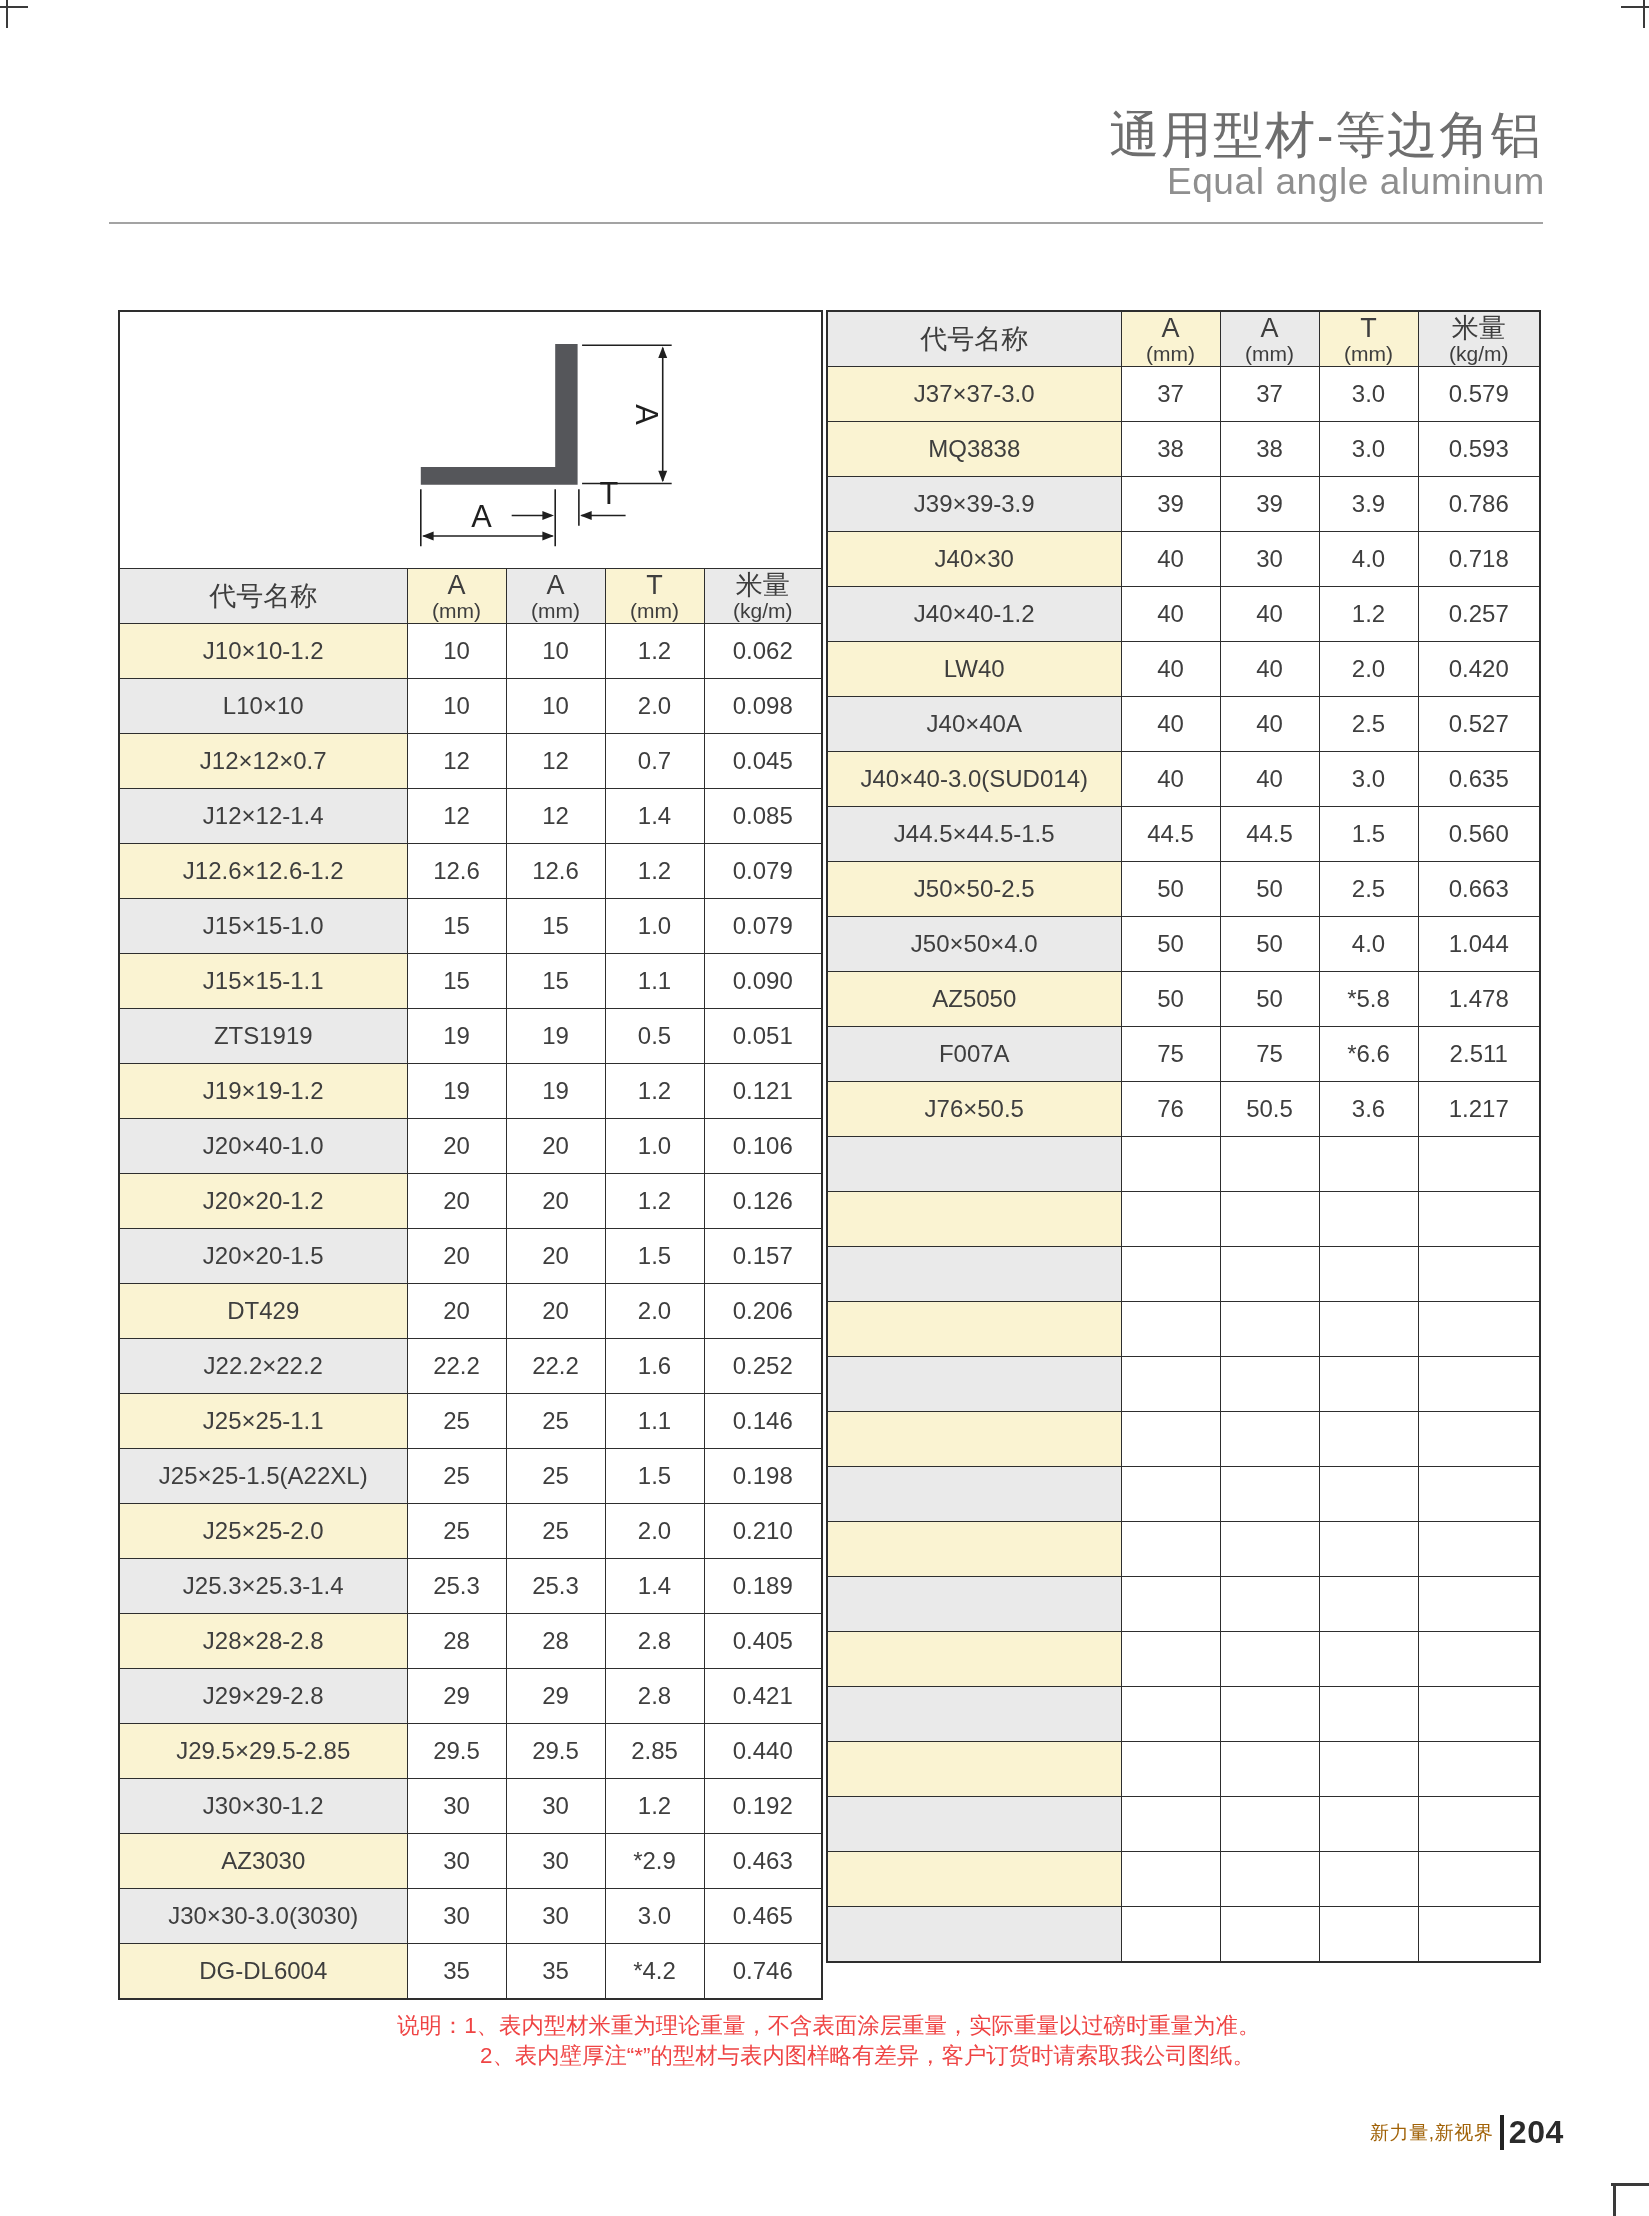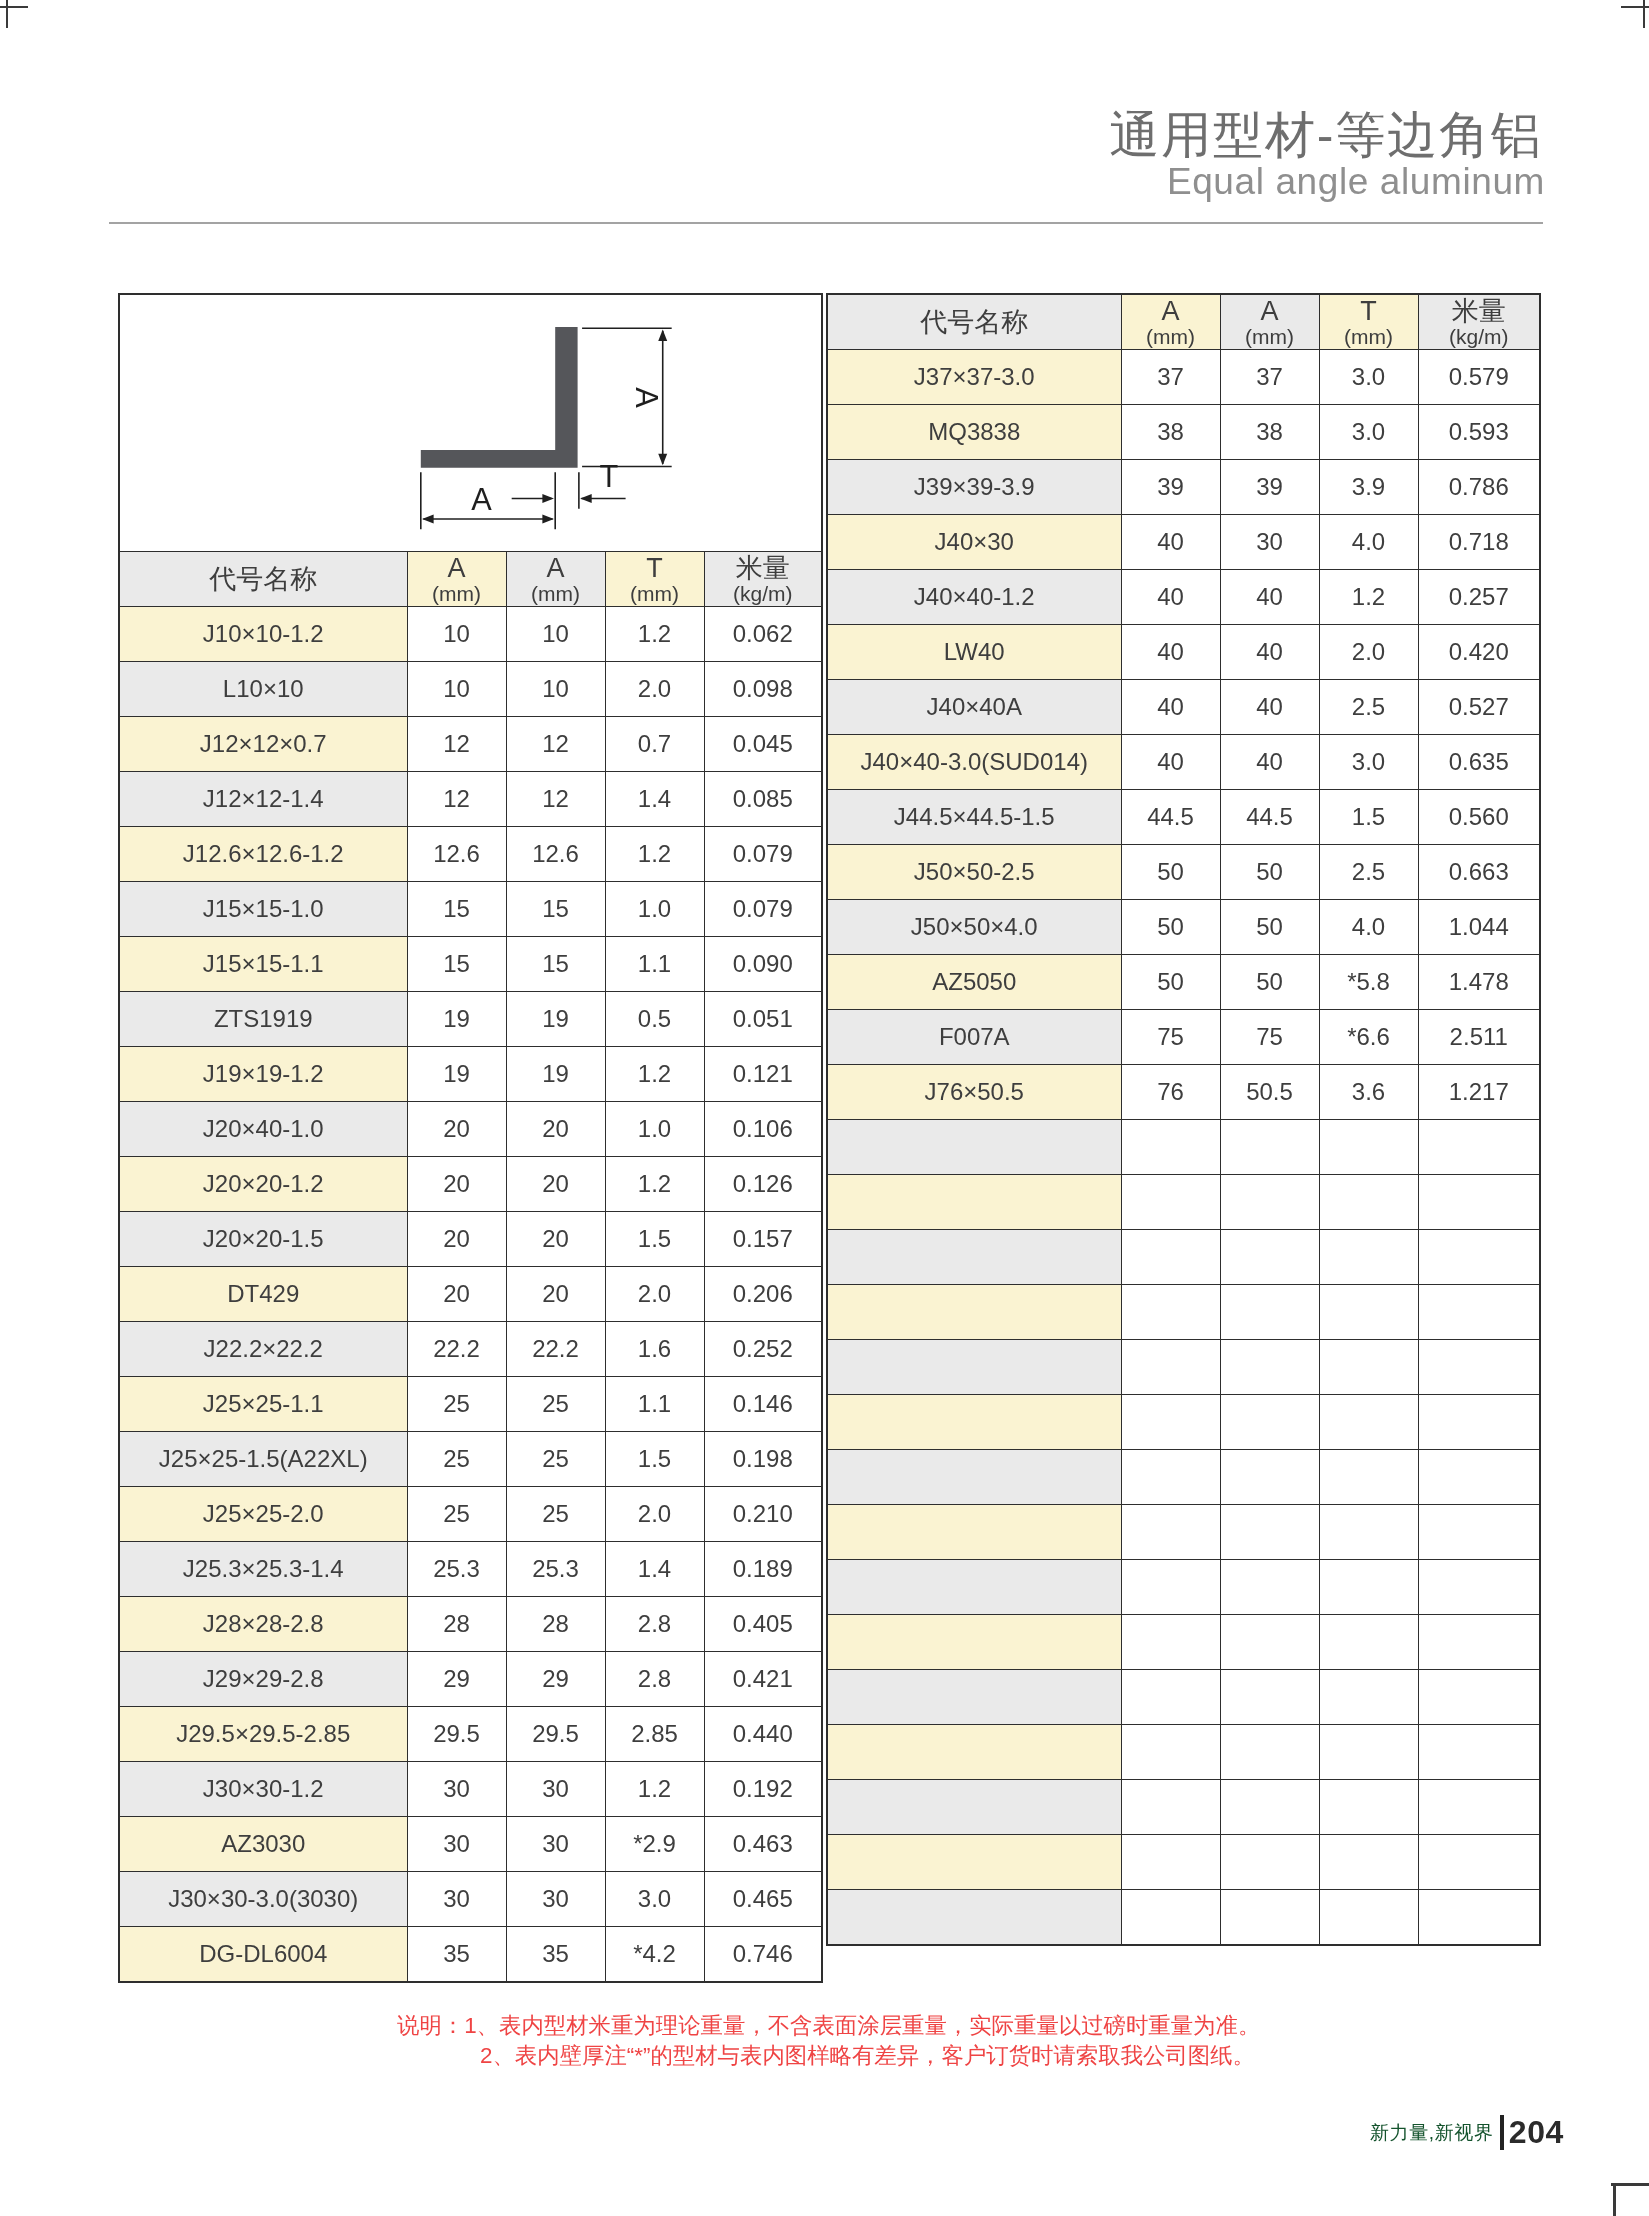--- a/index.html
+++ b/index.html
@@ -10,21 +10,21 @@
   }
   
   .mark{position:absolute;background:#3a3a3a;}
   
   .title-zh{position:absolute;top:102px;right:106px;font-size:50px;font-weight:normal;
     color:var(--title-gray,#6E6E6E);letter-spacing:1.9px;white-space:nowrap;}
   .title-en{position:absolute;top:161px;right:104px;font-size:37px;font-weight:normal;
     color:var(--subtitle-gray,#8F8F8F);white-space:nowrap;letter-spacing:0.6px;}
   .rule{position:absolute;top:222px;left:109px;width:1434px;height:1.9px;background:#A3A3A3;}
   
-  .tblwrap{position:absolute;top:293px;}
+  .tblwrap{position:absolute;top:310px;}
   .tblwrap.left{left:118px;}
   .tblwrap.right{left:826px;}
   table.spec{border-collapse:collapse;table-layout:fixed;border:2.6px solid var(--border,#2E2E2E);}
   table.spec td{border:1.3px solid var(--border,#2E2E2E);text-align:center;vertical-align:middle;
     font-size:24px;color:#3E3E3E;padding:0;overflow:hidden;white-space:nowrap;}
   table.spec.left-t td{height:54px;}
   table.spec.right-t td{height:54px;}
   td.diagram-cell{height:256px !important;background:#ffffff;padding:0;}
   td.hdr{background:var(--cell-gray,#EAEAEA);line-height:1.05;}
   td.hdr.y{background:var(--cell-yellow,#FAF3D2);}
@@ -37,21 +37,21 @@
   .dsvg{display:block;width:704px;height:256px;}
   .dsvg .profile{fill:var(--profile-fill,#55565A);stroke:none;}
   .dsvg .dim{stroke:#1F1F1F;stroke-width:2.5;fill:none;}
   .dsvg .arr{fill:#1F1F1F;stroke:none;}
   .dsvg text{fill:#1F1F1F;font-size:48px;font-family:"Liberation Sans","DejaVu Sans",sans-serif;}
   
   .notes{position:absolute;left:397px;top:2011px;font-size:22.4px;color:#ef4444;line-height:30px;white-space:nowrap;}
   .notes .l2{margin-left:83px;}
   
   .footer{position:absolute;left:1370px;top:2114px;display:flex;align-items:center;}
-  .footer .brand{font-size:19px;color:#14532d;letter-spacing:0.6px;}
+  .footer .brand{font-size:19px;color:#a16207;letter-spacing:0.6px;}
   .footer .sep{width:3.8px;height:35px;background:#222222;margin:0 5.1px 0 6.4px;}
   .footer .pnum{font-size:32px;font-weight:bold;color:#2B2B2B;letter-spacing:0.6px;}
 </style>
 </head>
 <body>
 
 <div class="mark" style="left:0;top:6.4px;width:28px;height:1.9px;"></div>
 <div class="mark" style="left:6.4px;top:0;width:1.9px;height:28px;"></div>
 <div class="mark" style="right:0;top:6.4px;width:28px;height:1.9px;"></div>
 <div class="mark" style="right:3.8px;top:0;width:1.9px;height:28px;"></div>

